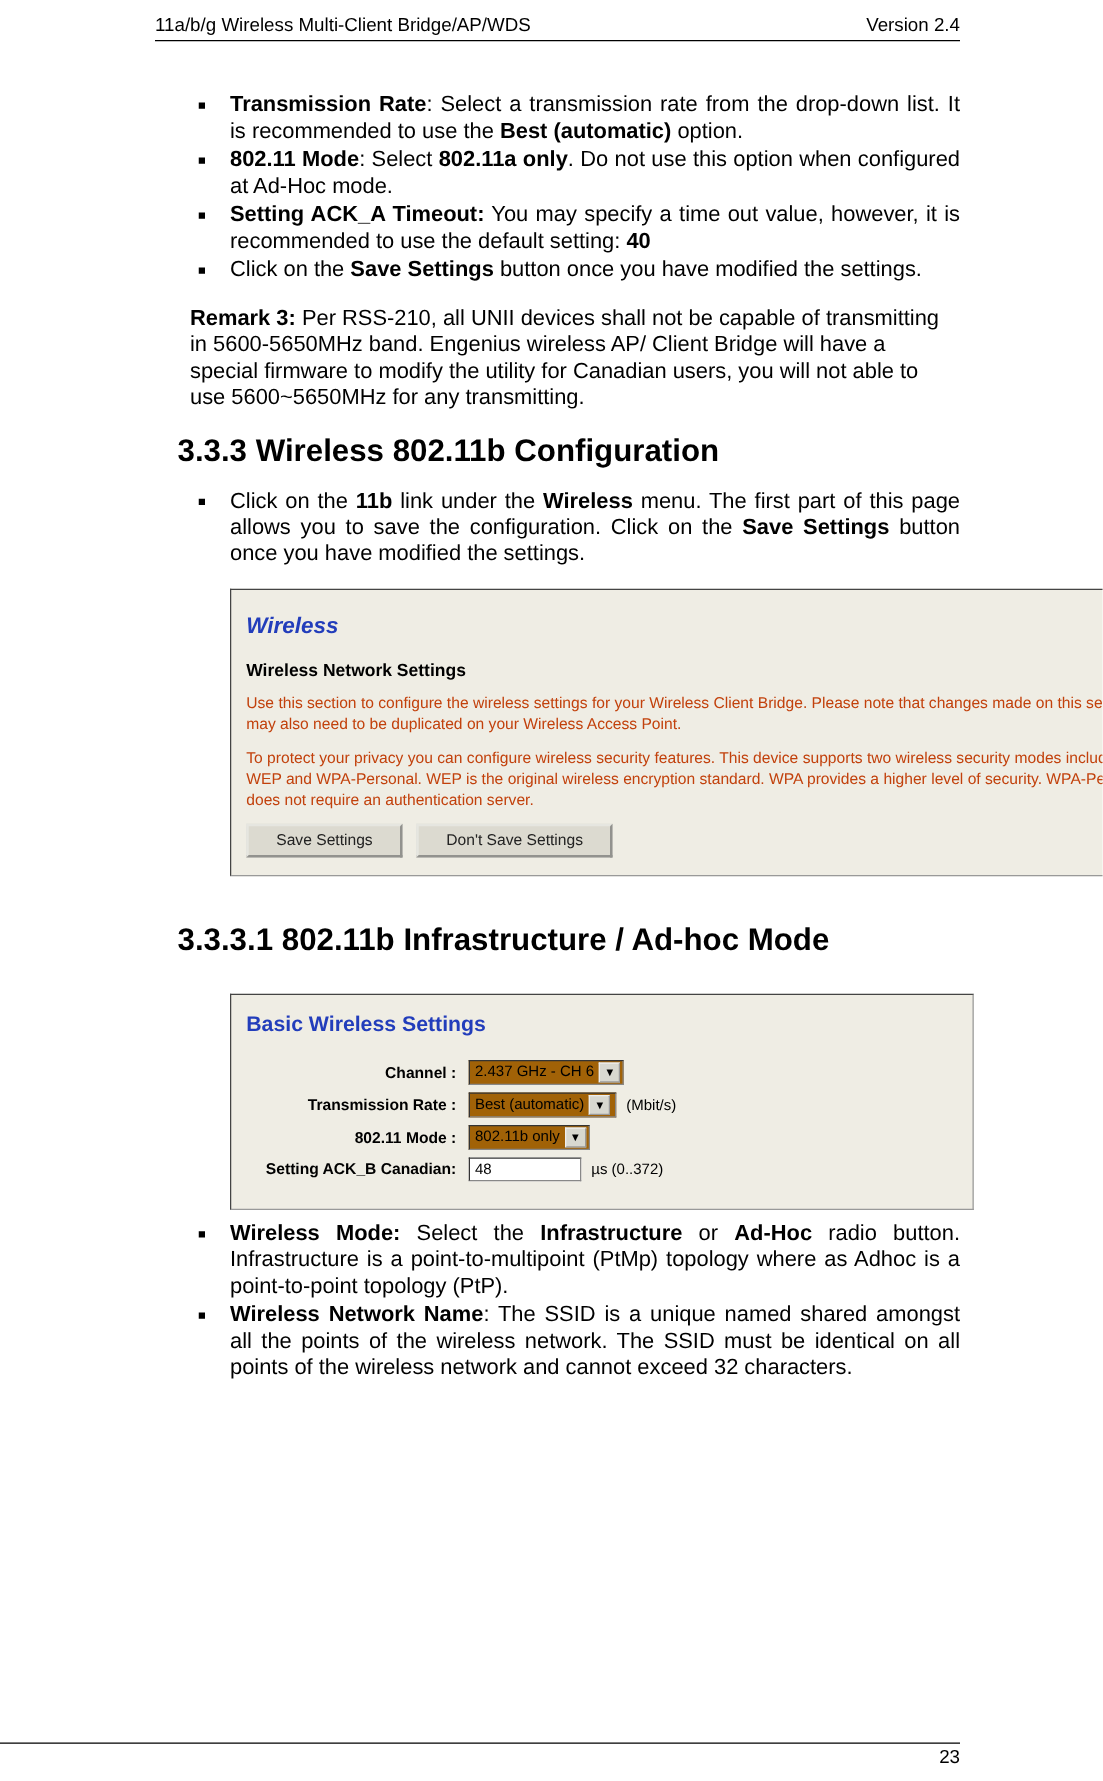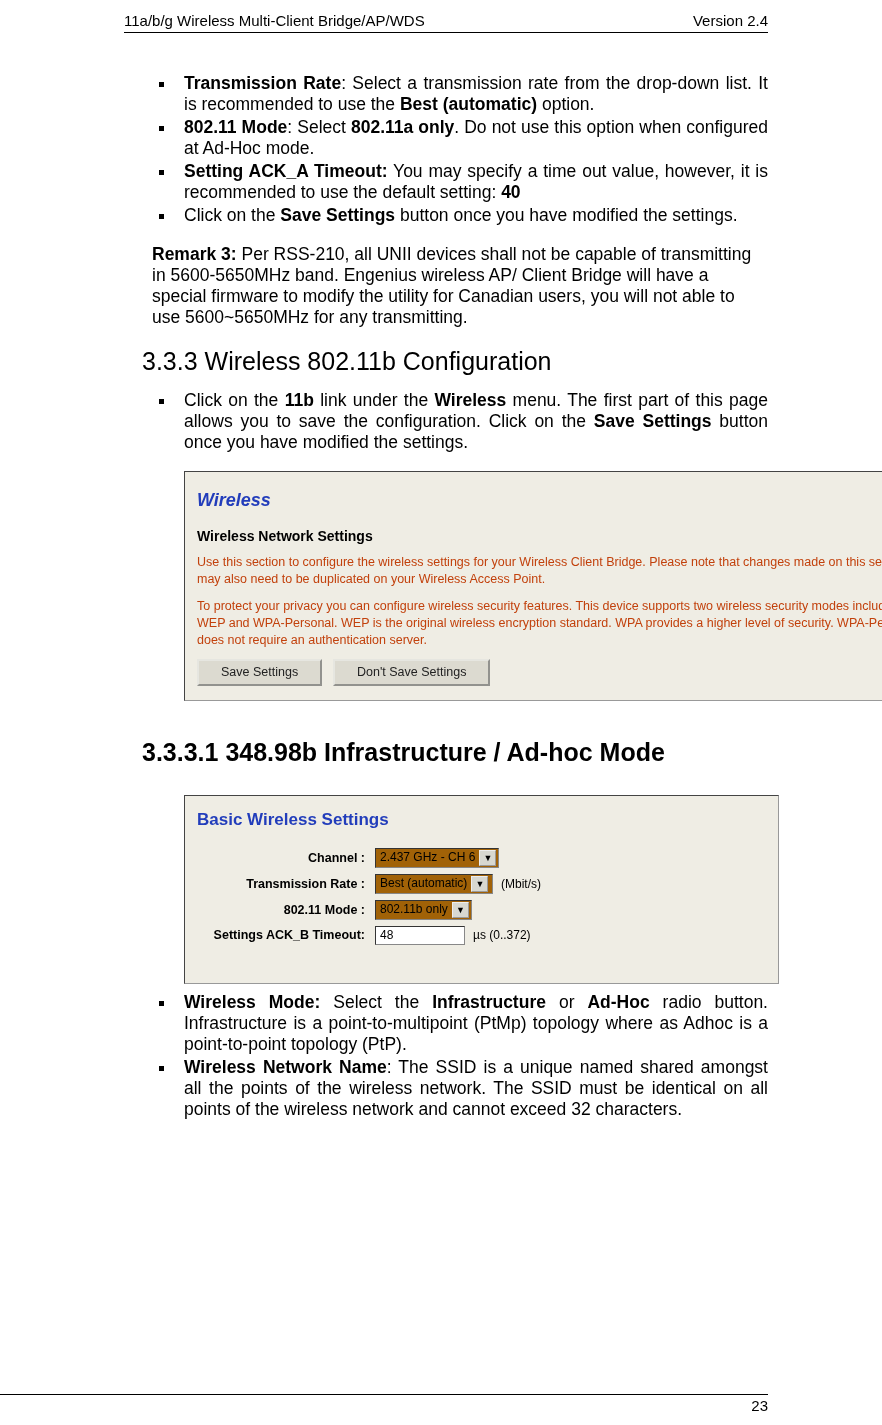--- a/index.html
+++ b/index.html
@@ -24,21 +24,21 @@
     justify-content: space-between;
     font-size: 15px;
     border-bottom: 1px solid #000;
     padding-bottom: 2px;
     margin-bottom: 40px;
   }
   .bullet-list { margin: 4px 0 18px 0; padding-left: 52px; }
   .bullet-list li { list-style-type: square; margin-bottom: 2px; padding-left: 8px; text-align: justify;}
   .bold { font-weight: 700; }
   .remark { margin-left: 28px; margin-right: 6px; margin-bottom: 18px; }
-  h2 { font-size: 25px; font-weight: 400; margin: 14px 0 14px 18px; }
+  h2 { font-size: 25px; font-weight: 700; margin: 14px 0 14px 18px; }
   h3 { font-size: 25px; font-weight: 700; margin: 36px 0 28px 18px; }
   .figure1 {
     margin: 12px auto 6px 60px;
     width: 760px;
     border: 1px solid #999;
     border-top-color: #444;
     border-left-color: #444;
     background: #efede4;
     padding: 18px 14px 14px 12px;
     box-sizing: border-box;
@@ -56,21 +56,21 @@
     margin-right: 6px;
     color: #222;
   }
   .figure2 {
     margin: 12px auto 8px 60px;
     width: 595px;
     border: 1px solid #999;
     border-top-color: #444;
     border-left-color: #444;
     background: #efede4;
-    padding: 14px 14px 32px 12px;
+    padding: 14px 14px 16px 12px;
     box-sizing: border-box;
     font-family: Tahoma, Arial, sans-serif;
   }
   .fig2-title { color: #223dbb; font-size: 17px; font-weight: 700; margin-bottom: 18px;}
   .form-row { display:flex; align-items:center; font-size:12.5px; font-weight:700; margin-bottom:6px; }
   .form-label { width: 168px; text-align: right; padding-right: 10px;}
   .radio { width:12px; height:12px; border-radius:50%; border:1.5px solid #444; display:inline-block; vertical-align:middle; position:relative; margin-right:4px; background:#eee;}
   .radio.sel::after { content:""; position:absolute; top:2px; left:2px; width:6px; height:6px; background:#222; border-radius:50%;}
   .select { display:inline-block; border:1px inset #888; background:#a16207; font-size:12px; font-weight:400; padding:1px 2px 1px 4px; min-width:110px;}
   .select .arrow { display:inline-block; background:#d8d8d0; border:1px outset #eee; width:15px; height:14px; text-align:center; font-size:9px; margin-left:4px; vertical-align:middle; line-height:14px;}
@@ -109,21 +109,21 @@
     <div class="fig-title">Wireless</div>
     <div class="fig-subhead">Wireless Network Settings</div>
     <div class="fig-body">Use this section to configure the wireless settings for your Wireless Client Bridge. Please note that changes made on this section may also need to be duplicated on your Wireless Access Point.</div>
     <div class="fig-body">To protect your privacy you can configure wireless security features. This device supports two wireless security modes including: WEP and WPA-Personal. WEP is the original wireless encryption standard. WPA provides a higher level of security. WPA-Personal does not require an authentication server.</div>
     <div>
       <span class="fig-btn">Save Settings</span>
       <span class="fig-btn">Don't Save Settings</span>
     </div>
   </div>
 
-  <h3>3.3.3.1   348.98b Infrastructure / Ad-hoc Mode</h3>
+  <h3>3.3.3.1   802.11b Infrastructure / Ad-hoc Mode</h3>
 
   <div class="figure2">
     <div class="fig2-title">Basic Wireless Settings</div>
 
 
     <div class="form-row">
       <span class="form-label">Channel :</span>
       <span class="select"><span>2.437 GHz - CH 6</span><span class="arrow">▼</span></span>
     </div>
 
@@ -132,21 +132,21 @@
       <span class="select"><span>Best (automatic)</span><span class="arrow">▼</span></span>
       <span class="unit">(Mbit/s)</span>
     </div>
 
     <div class="form-row">
       <span class="form-label">802.11 Mode :</span>
       <span class="select" style="min-width:88px;"><span>802.11b only</span><span class="arrow">▼</span></span>
     </div>
 
     <div class="form-row">
-      <span class="form-label">Settings ACK_B Timeout:</span>
+      <span class="form-label">Setting ACK_B Canadian:</span>
       <span class="input">48</span>
       <span class="unit">µs (0..372)</span>
     </div>
   </div>
 
   <ul class="bullet-list" style="margin-top:4px;">
     <li><span class="bold">Wireless Mode:</span><span> Select the </span><span class="bold">Infrastructure</span><span> or </span><span class="bold">Ad-Hoc</span><span> radio button. Infrastructure is a point-to-multipoint (PtMp) topology where as Adhoc is a point-to-point topology (PtP).</span></li>
     <li><span class="bold">Wireless Network Name</span><span>: The SSID is a unique named shared amongst all the points of the wireless network. The SSID must be identical on all points of the wireless network and cannot exceed 32 characters.</span></li>
   </ul>
 

